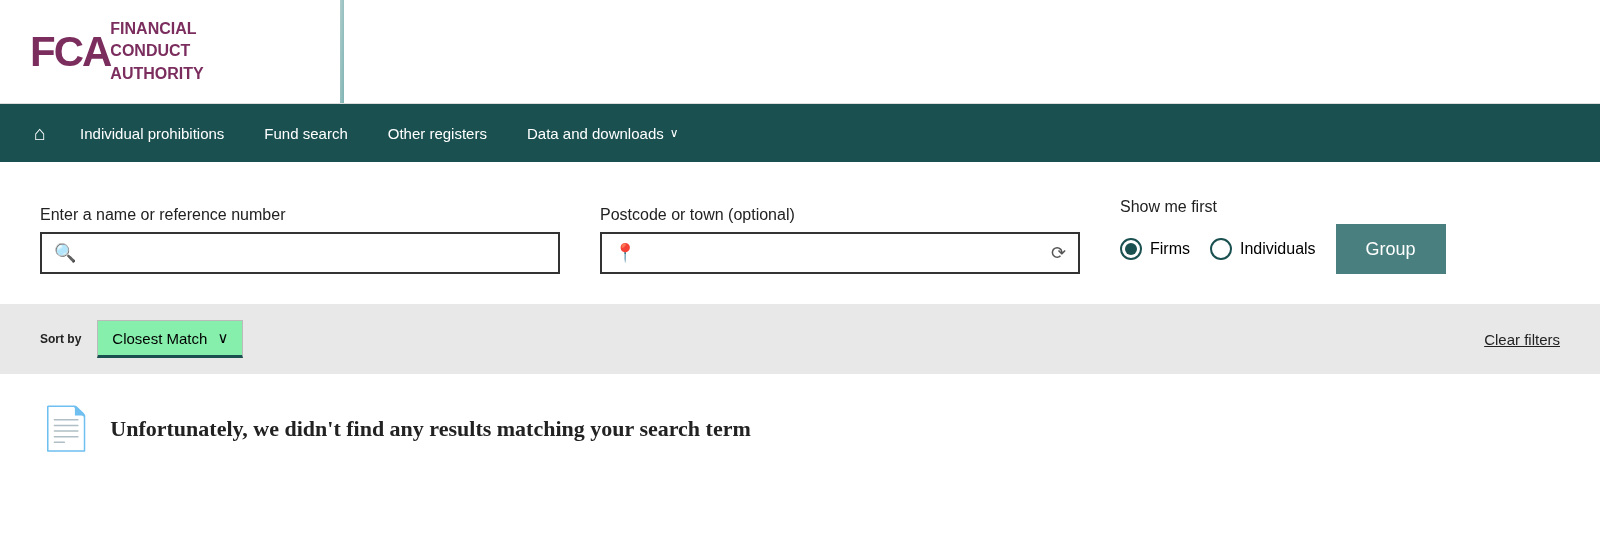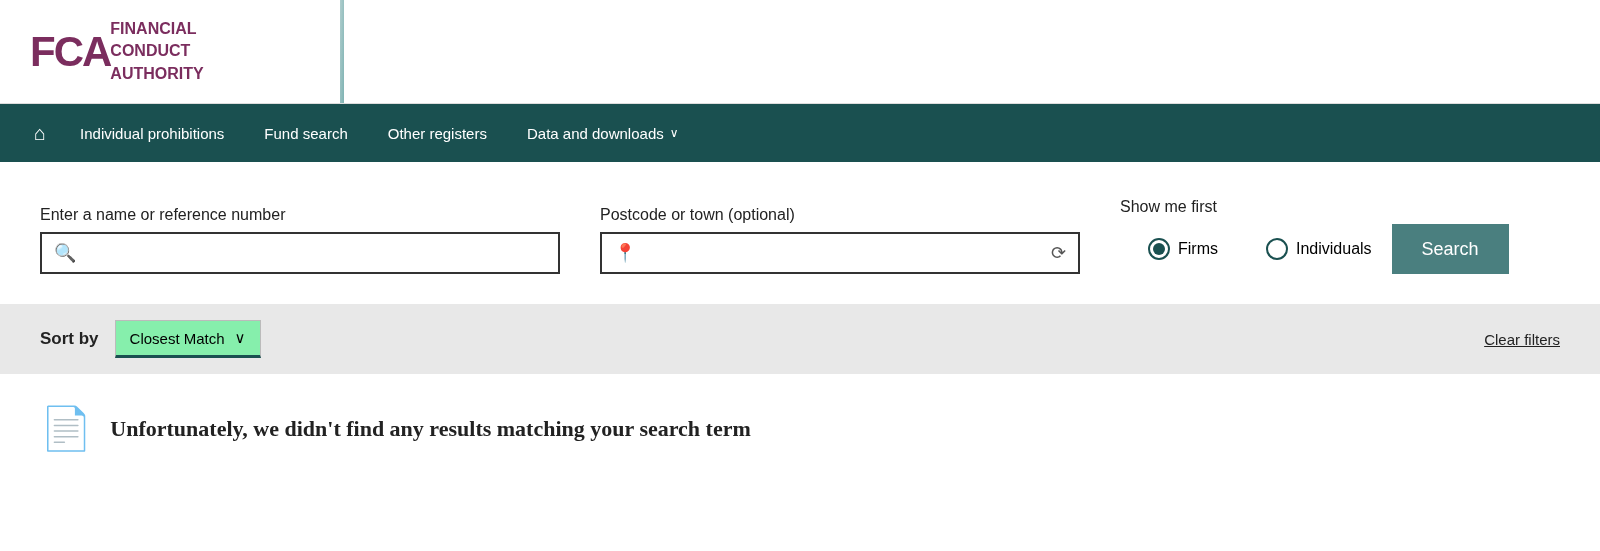--- a/index.html
+++ b/index.html
@@ -172,21 +172,20 @@
       display: flex;
       align-items: center;
       gap: 20px;
     }
     .radio-option {
       display: flex;
       align-items: center;
       gap: 8px;
       cursor: pointer;
       font-size: 16px;
-      margin-left: 28px;
     }
     .radio-circle {
       width: 22px;
       height: 22px;
       border-radius: 50%;
       border: 2px solid #1a5050;
       display: flex;
       align-items: center;
       justify-content: center;
       background: #fff;
@@ -219,21 +218,21 @@
       display: flex;
       align-items: center;
       justify-content: space-between;
     }
     .sort-left {
       display: flex;
       align-items: center;
       gap: 16px;
     }
     .sort-by-label {
-      font-size: 17px;
+      font-size: 12px;
       font-weight: bold;
       color: #222;
     }
     .sort-dropdown {
       background: #86efac;
       border: 1px solid #bbb;
       padding: 8px 14px;
       font-size: 15px;
       cursor: pointer;
       display: flex;
@@ -322,21 +321,21 @@
       <label class="show-me-label">Show me first</label>
       <div class="radio-group">
         <div class="radio-option">
           <div class="radio-circle selected"></div>
           <span>Firms</span>
         </div>
         <div class="radio-option">
           <div class="radio-circle"></div>
           <span>Individuals</span>
         </div>
-        <button class="search-button">Search</button>
+        <button class="search-button">Group</button>
       </div>
     </div>
 
   </div>
 </div>
 
 <div class="sort-bar">
   <div class="sort-left">
     <span class="sort-by-label">Sort by</span>
     <div class="sort-dropdown">

